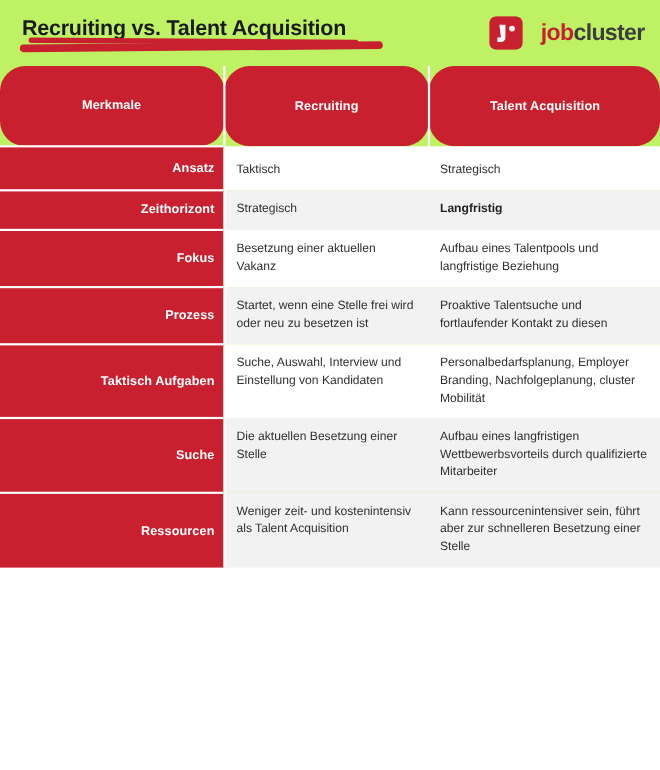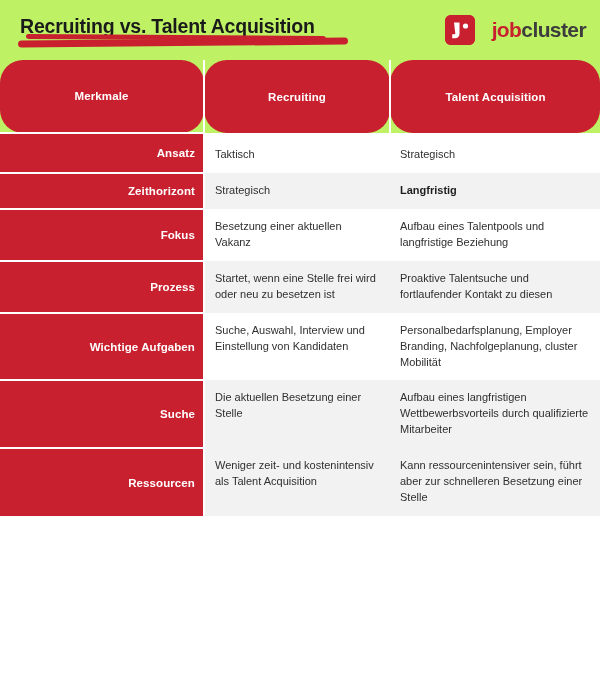--- a/index.html
+++ b/index.html
@@ -195,21 +195,21 @@
         <td class="label">Fokus</td>
         <td class="cell">Besetzung einer aktuellen Vakanz</td>
         <td class="cell">Aufbau eines Talentpools und langfristige Beziehung</td>
       </tr>
       <tr class="alt">
         <td class="label">Prozess</td>
         <td class="cell">Startet, wenn eine Stelle frei wird oder neu zu besetzen ist</td>
         <td class="cell">Proaktive Talentsuche und fortlaufender Kontakt zu diesen</td>
       </tr>
       <tr>
-        <td class="label">Wichtige Aufgaben</td>
+        <td class="label">Taktisch Aufgaben</td>
         <td class="cell">Suche, Auswahl, Interview und Einstellung von Kandidaten</td>
         <td class="cell">Personalbedarfsplanung, Employer Branding, Nachfolgeplanung, cluster Mobilität</td>
       </tr>
       <tr class="alt">
         <td class="label">Suche</td>
         <td class="cell">Die aktuellen Besetzung einer Stelle</td>
         <td class="cell">Aufbau eines langfristigen Wettbewerbsvorteils durch qualifizierte Mitarbeiter</td>
       </tr>
       <tr class="alt">
         <td class="label">Ressourcen</td>

